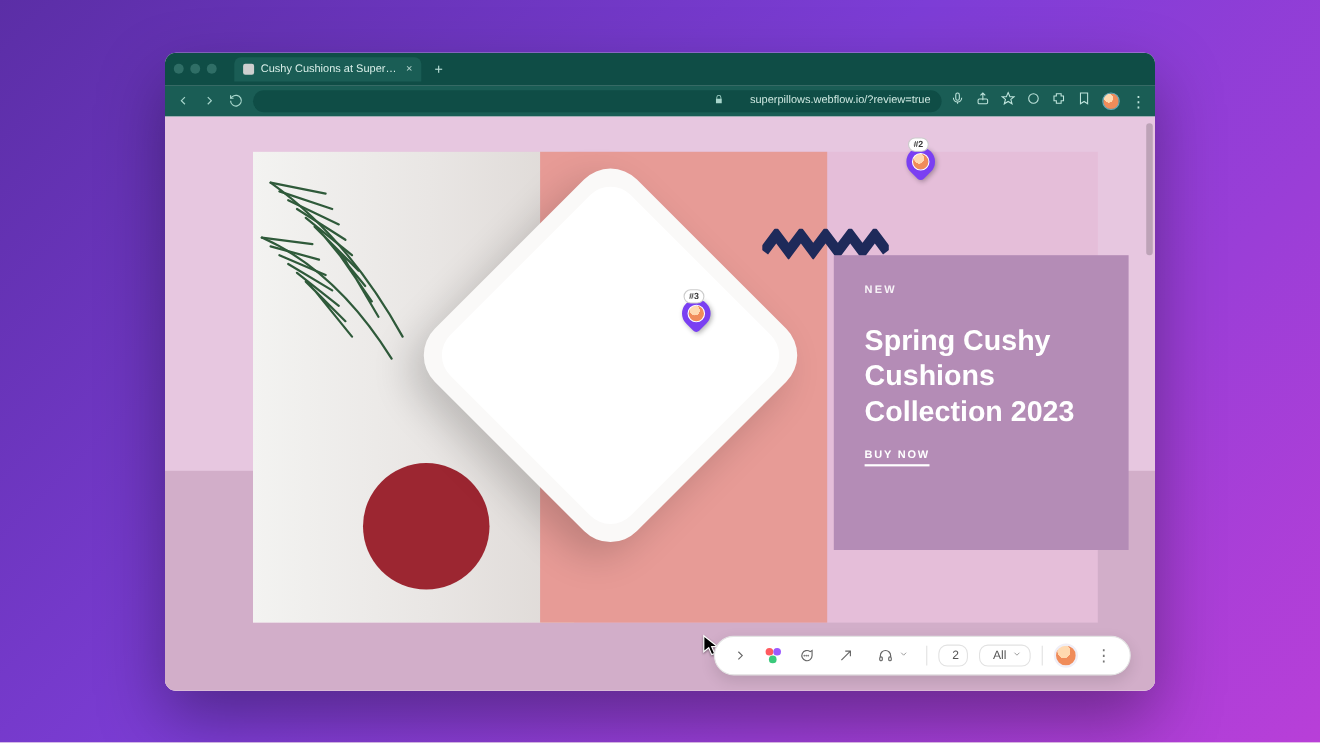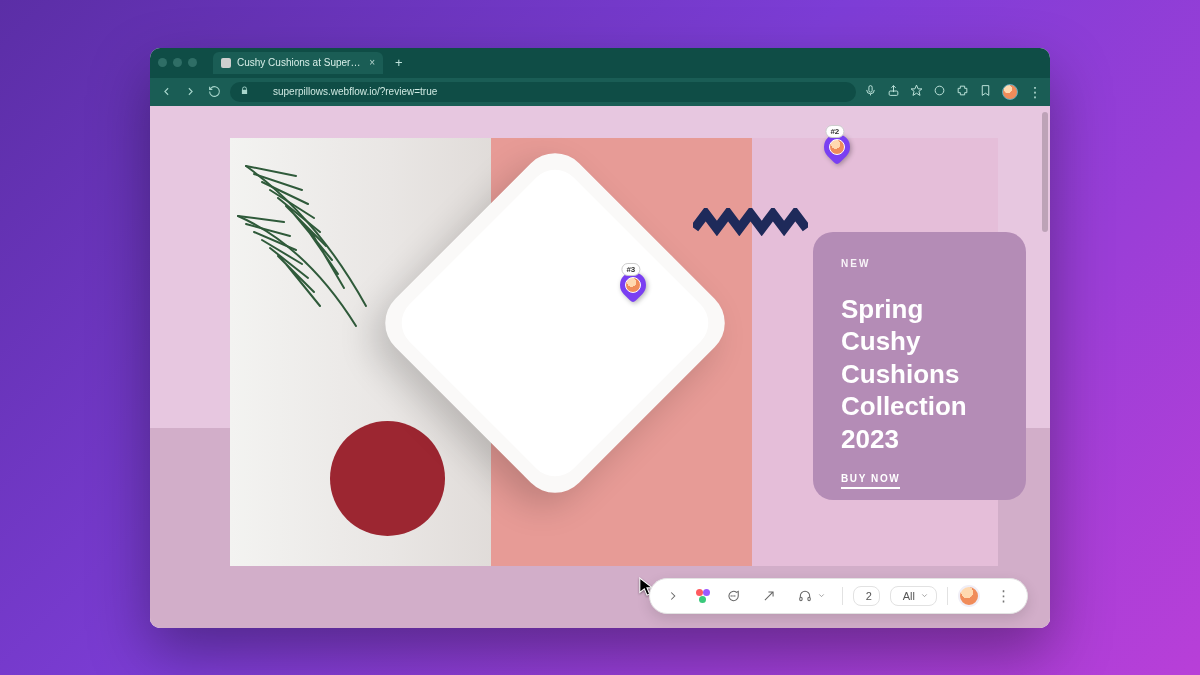--- a/index.html
+++ b/index.html
@@ -55,20 +55,21 @@
   .addr {
     flex: 1;
     background: #0f4d46;
     height: 20px;
     border-radius: 10px;
     display: flex; align-items: center;
     padding: 0 10px;
     gap: 24px;
     font-size: 10px;
     color: #cfe9e2;
+    justify-content: flex-end;
   }
   .lock-i svg { width: 9px; height: 9px; fill: #a7d6cc; }
   .url-text { white-space: nowrap; overflow: hidden; text-overflow: ellipsis; }
   .rb { display:flex; gap:10px; align-items:center; }
   .rb .ic svg { width: 13px; height: 13px; stroke: #bfe4dc; fill: none; stroke-width: 1.8; }
   .avatar-s { width: 16px; height: 16px; border-radius: 50%; background: radial-gradient(circle at 35% 30%, #ffd9b0 30%, #f08c5a 31%); border: 1px solid #6ab; }
   .vdots { color: #bfe4dc; font-size: 14px; line-height: 1; }
   
   .viewport {
     flex: 1;
@@ -109,25 +110,24 @@
     content:"";
     position:absolute; inset: 14px;
     border-radius: 26px;
     background: #fff;
   }
   .speck { position:absolute; border-radius: 40% 60% 55% 45%; }
   
   .card {
     position:absolute;
     right: -28px; top: 94px;
-    width: 213px; height: 268px;
+    width: 268px; height: 268px;
     background: #b48cb6;
     padding: 26px 28px;
     color: #fff;
-    border-radius: 20px;
   }
   .card .eyebrow { font-size: 10px; letter-spacing: 2px; font-weight: 600; opacity: .9; }
   .card h1 { font-size: 26px; line-height: 1.25; font-weight: 700; margin-top: 24px; }
   .card .cta { display:inline-block; margin-top: 18px; font-size: 10px; letter-spacing: 1.6px; font-weight: 700; border-bottom: 2px solid #fff; padding-bottom: 3px; }
   
   .zig { position:absolute; right: 190px; top: 70px; }
   .zig svg { width: 115px; height: 28px; }
   
   .pin {
     position:absolute;

